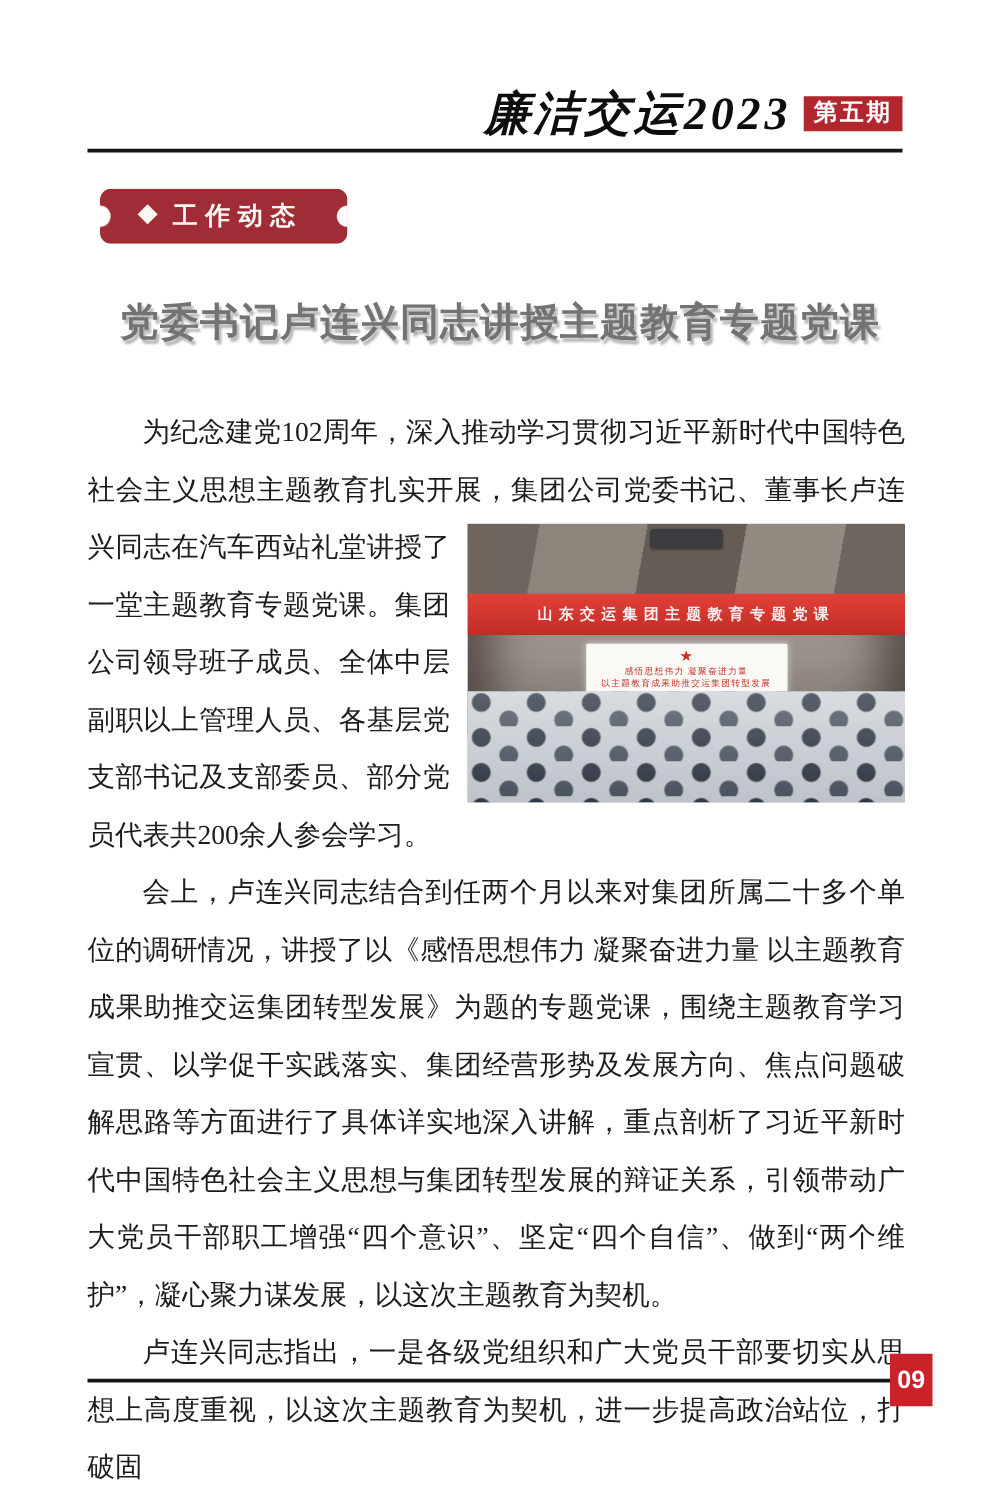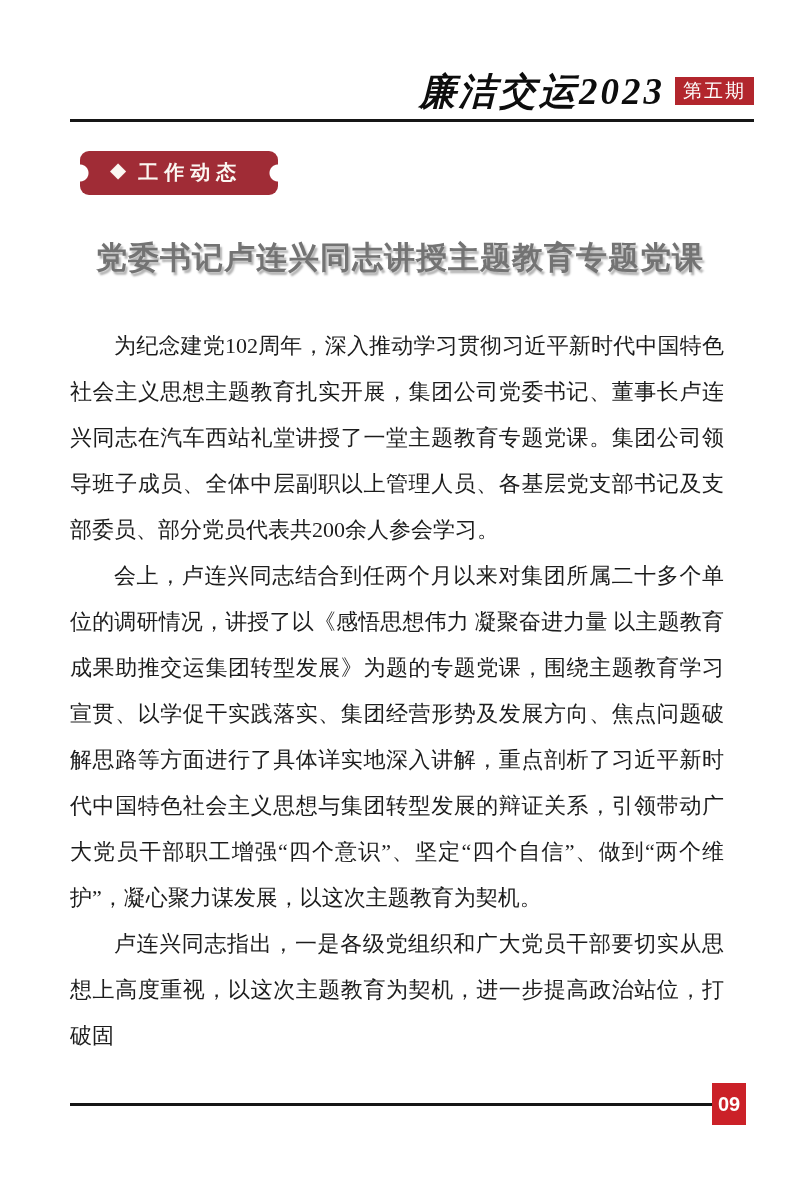--- a/index.html
+++ b/index.html
@@ -7,37 +7,37 @@
     position: relative;
     width: 800px; height: 1189px;
     box-sizing: border-box;
     background: #ffffff;
     font-family: "Liberation Serif", serif;
     color: #1c1c1c;
     overflow: hidden;
   }
 
   
-  .header { padding: 72px 46px 0 70px; }
+  .header { padding: 72px 78px 0 70px; }
   .masthead-row {
     display: flex; justify-content: flex-end; align-items: center;
     height: 38px;
   }
   .masthead {
     font-family: "Liberation Serif", serif;
     font-weight: bold; font-style: italic;
     font-size: 37px; letter-spacing: 3px; color: #0d0d0d;
     line-height: 1;
     margin-right: 10px;
   }
   .issue-badge {
     display: inline-block;
     background: #b2262d; color: #fdfdfd;
     font-family: "Liberation Serif", serif;
-    font-weight: normal; font-size: 19px;
+    font-weight: bold; font-size: 19px;
     padding: 4px 8px 5px 8px; letter-spacing: 2px;
     line-height: 1;
   }
   .header-rule { margin-top: 9px; height: 3px; background: #161616; }
 
   
   .section-banner {
     position: relative;
     margin: 29px 0 0 10px;
     display: inline-block;
@@ -163,21 +163,32 @@
 
   <div style="padding-left:70px;">
     <div class="section-banner">
       <span class="diamond">◆</span><span class="banner-label">工作动态</span>
     </div>
   </div>
 
   <h1 class="article-title">党委书记卢连兴同志讲授主题教育专题党课</h1>
 
   <div class="article-body">
-    <p class="para"><span>为纪念建党102周年，深入推动学习贯彻习近平新时代中国特色社会主义思想主题教育扎实开展，集团公司党委书记、董事长卢连兴</span><span>同志在汽车西站礼堂讲授了一堂主题教育专题党课。集团公司领导班子成员、全体中层副职以上管理人员、各基层党支部书记及支部委员、部分党员代表共200余人参会学习。</span></p>
+    <p class="para"><span>为纪念建党102周年，深入推动学习贯彻习近平新时代中国特色社会主义思想主题教育扎实开展，集团公司党委书记、董事长卢连兴</span><span class="photo">
+        <span class="ph-ceiling"></span>
+        <span class="ph-projector"></span>
+        <span class="ph-banner">山东交运集团主题教育专题党课</span>
+        <span class="ph-stage"></span>
+        <span class="ph-screen">
+          <span class="ph-emblem">★</span>
+          <span class="ph-line">感悟思想伟力 凝聚奋进力量</span>
+          <span class="ph-line">以主题教育成果助推交运集团转型发展</span>
+        </span>
+        <span class="ph-audience"></span>
+      </span><span>同志在汽车西站礼堂讲授了一堂主题教育专题党课。集团公司领导班子成员、全体中层副职以上管理人员、各基层党支部书记及支部委员、部分党员代表共200余人参会学习。</span></p>
     <p class="para clear">会上，卢连兴同志结合到任两个月以来对集团所属二十多个单位的调研情况，讲授了以《感悟思想伟力 凝聚奋进力量 以主题教育成果助推交运集团转型发展》为题的专题党课，围绕主题教育学习宣贯、以学促干实践落实、集团经营形势及发展方向、焦点问题破解思路等方面进行了具体详实地深入讲解，重点剖析了习近平新时代中国特色社会主义思想与集团转型发展的辩证关系，引领带动广大党员干部职工增强“四个意识”、坚定“四个自信”、做到“两个维护”，凝心聚力谋发展，以这次主题教育为契机。</p>
     <p class="para">卢连兴同志指出，一是各级党组织和广大党员干部要切实从思想上高度重视，以这次主题教育为契机，进一步提高政治站位，打破固</p>
   </div>
 
   <div class="footer">
     <div class="footer-rule"></div>
     <div class="page-number-badge">09</div>
   </div>
 
 </div>

